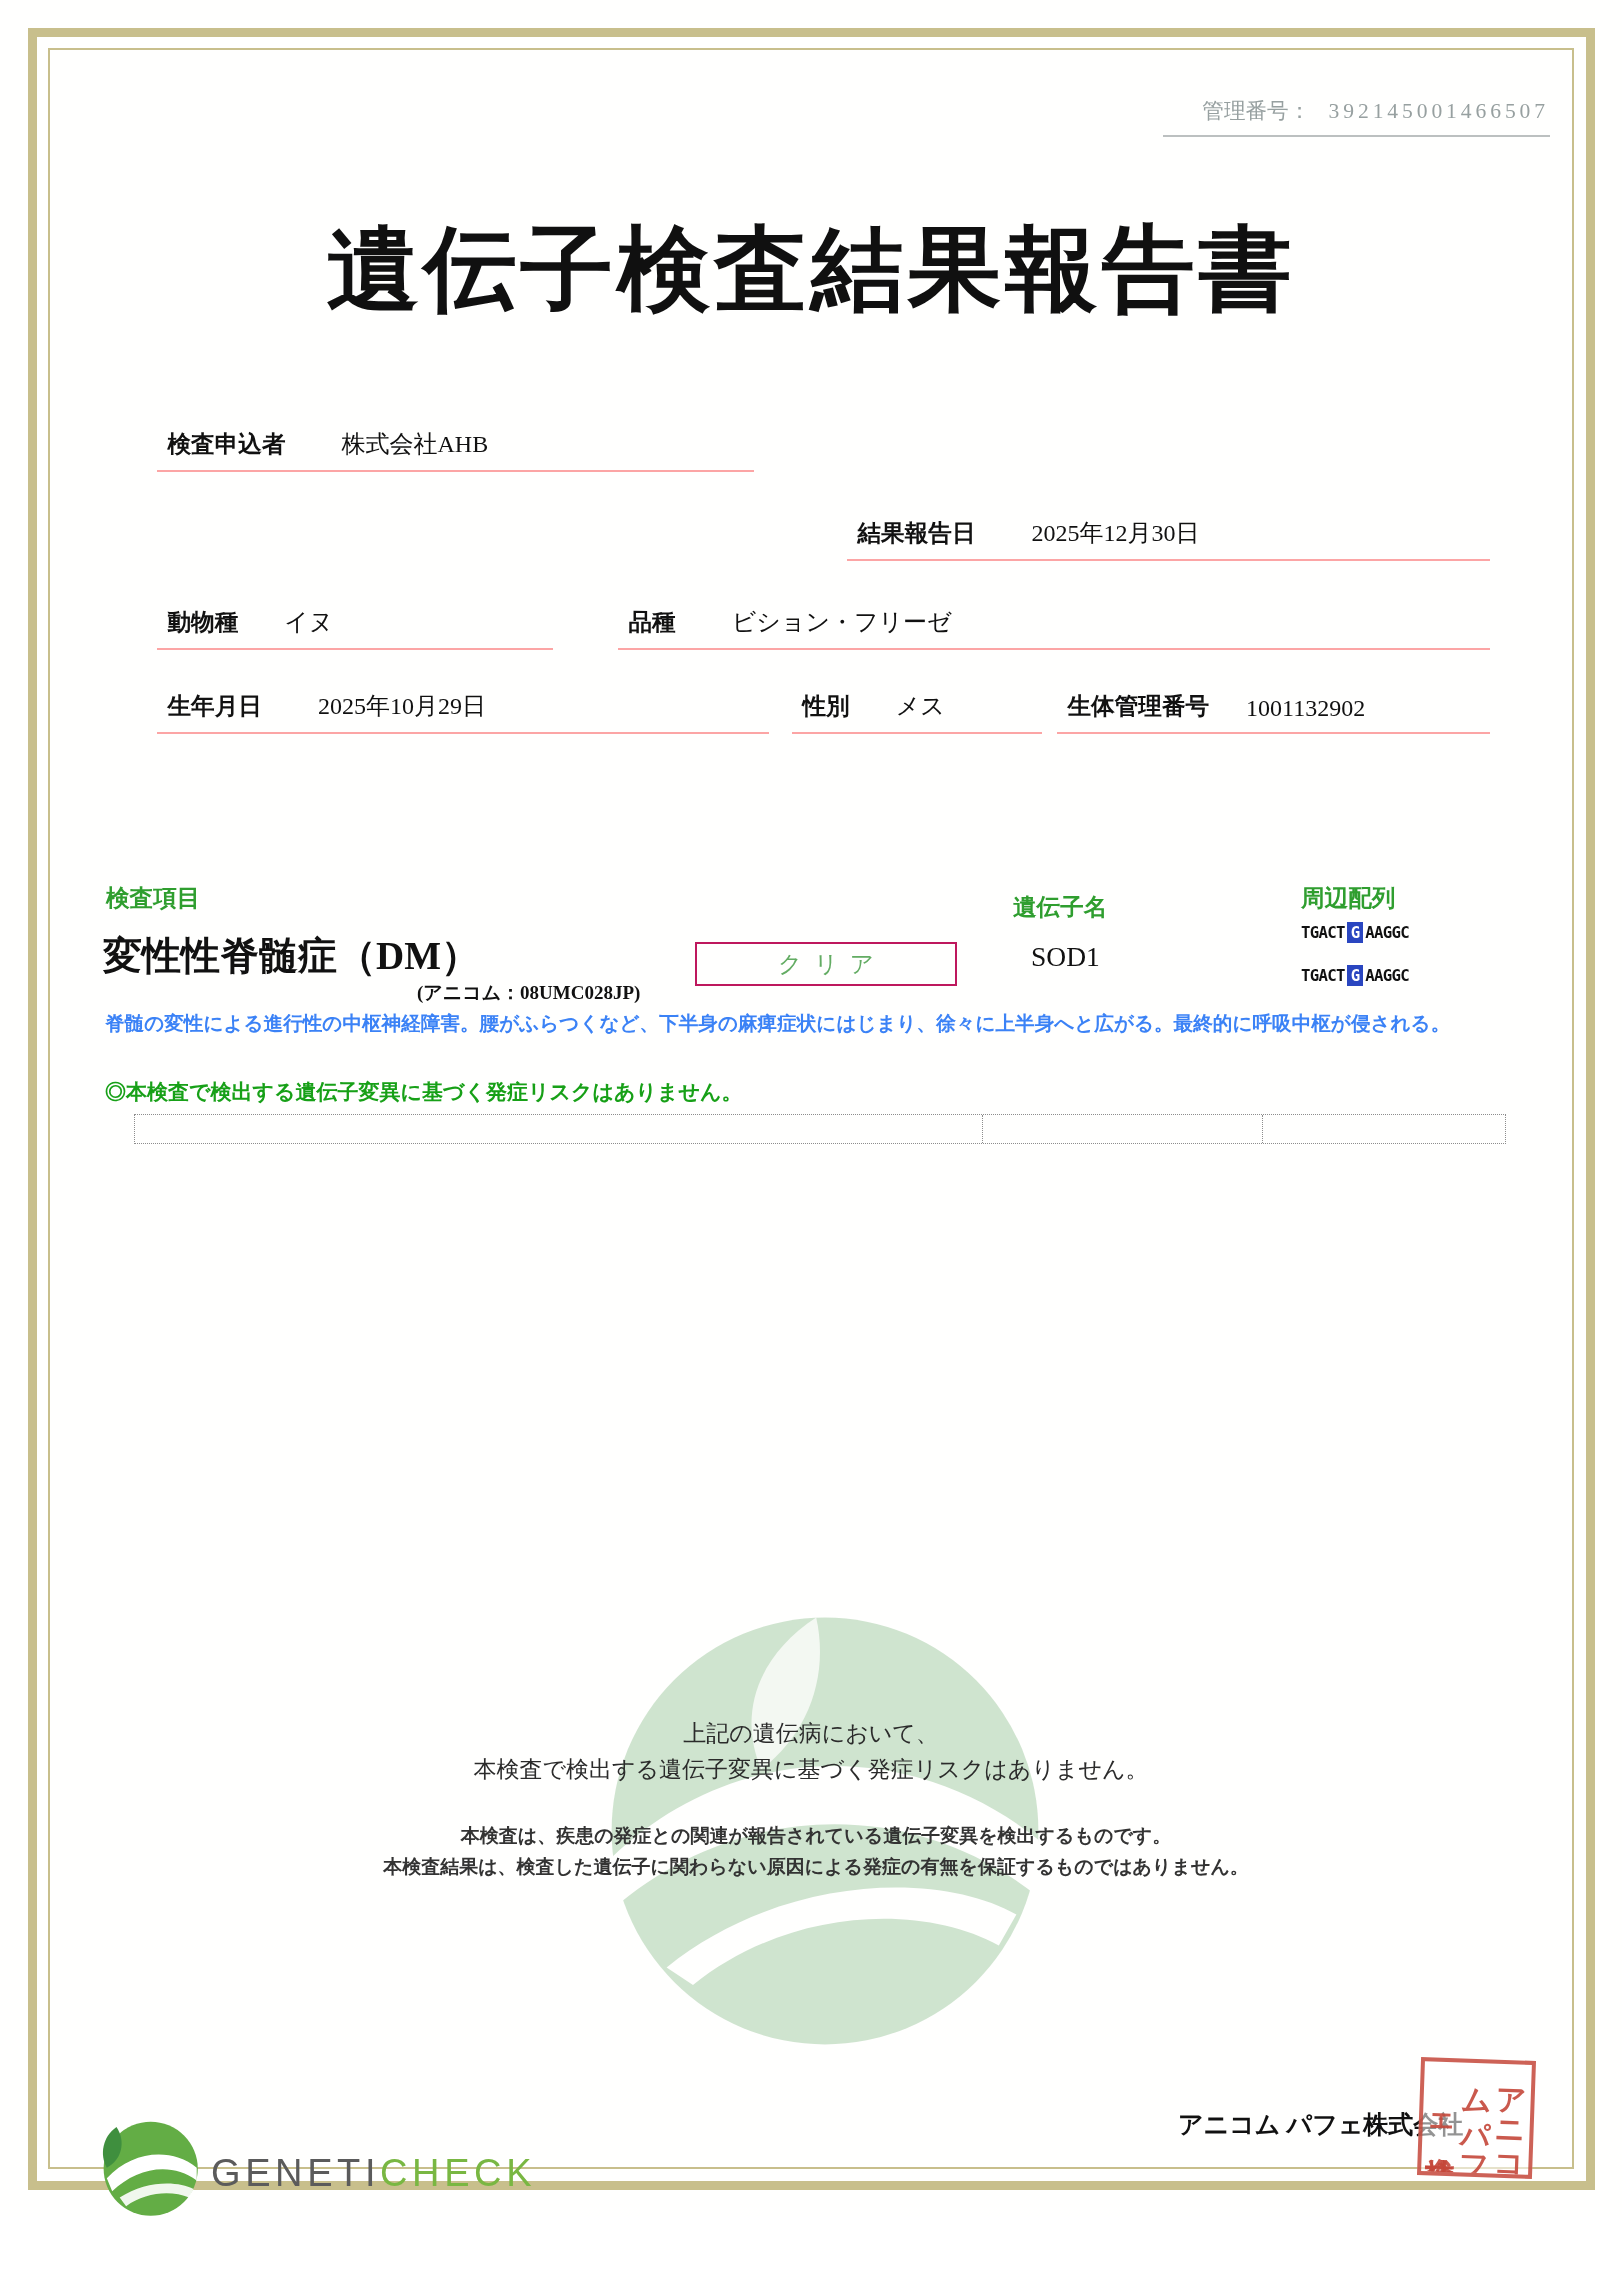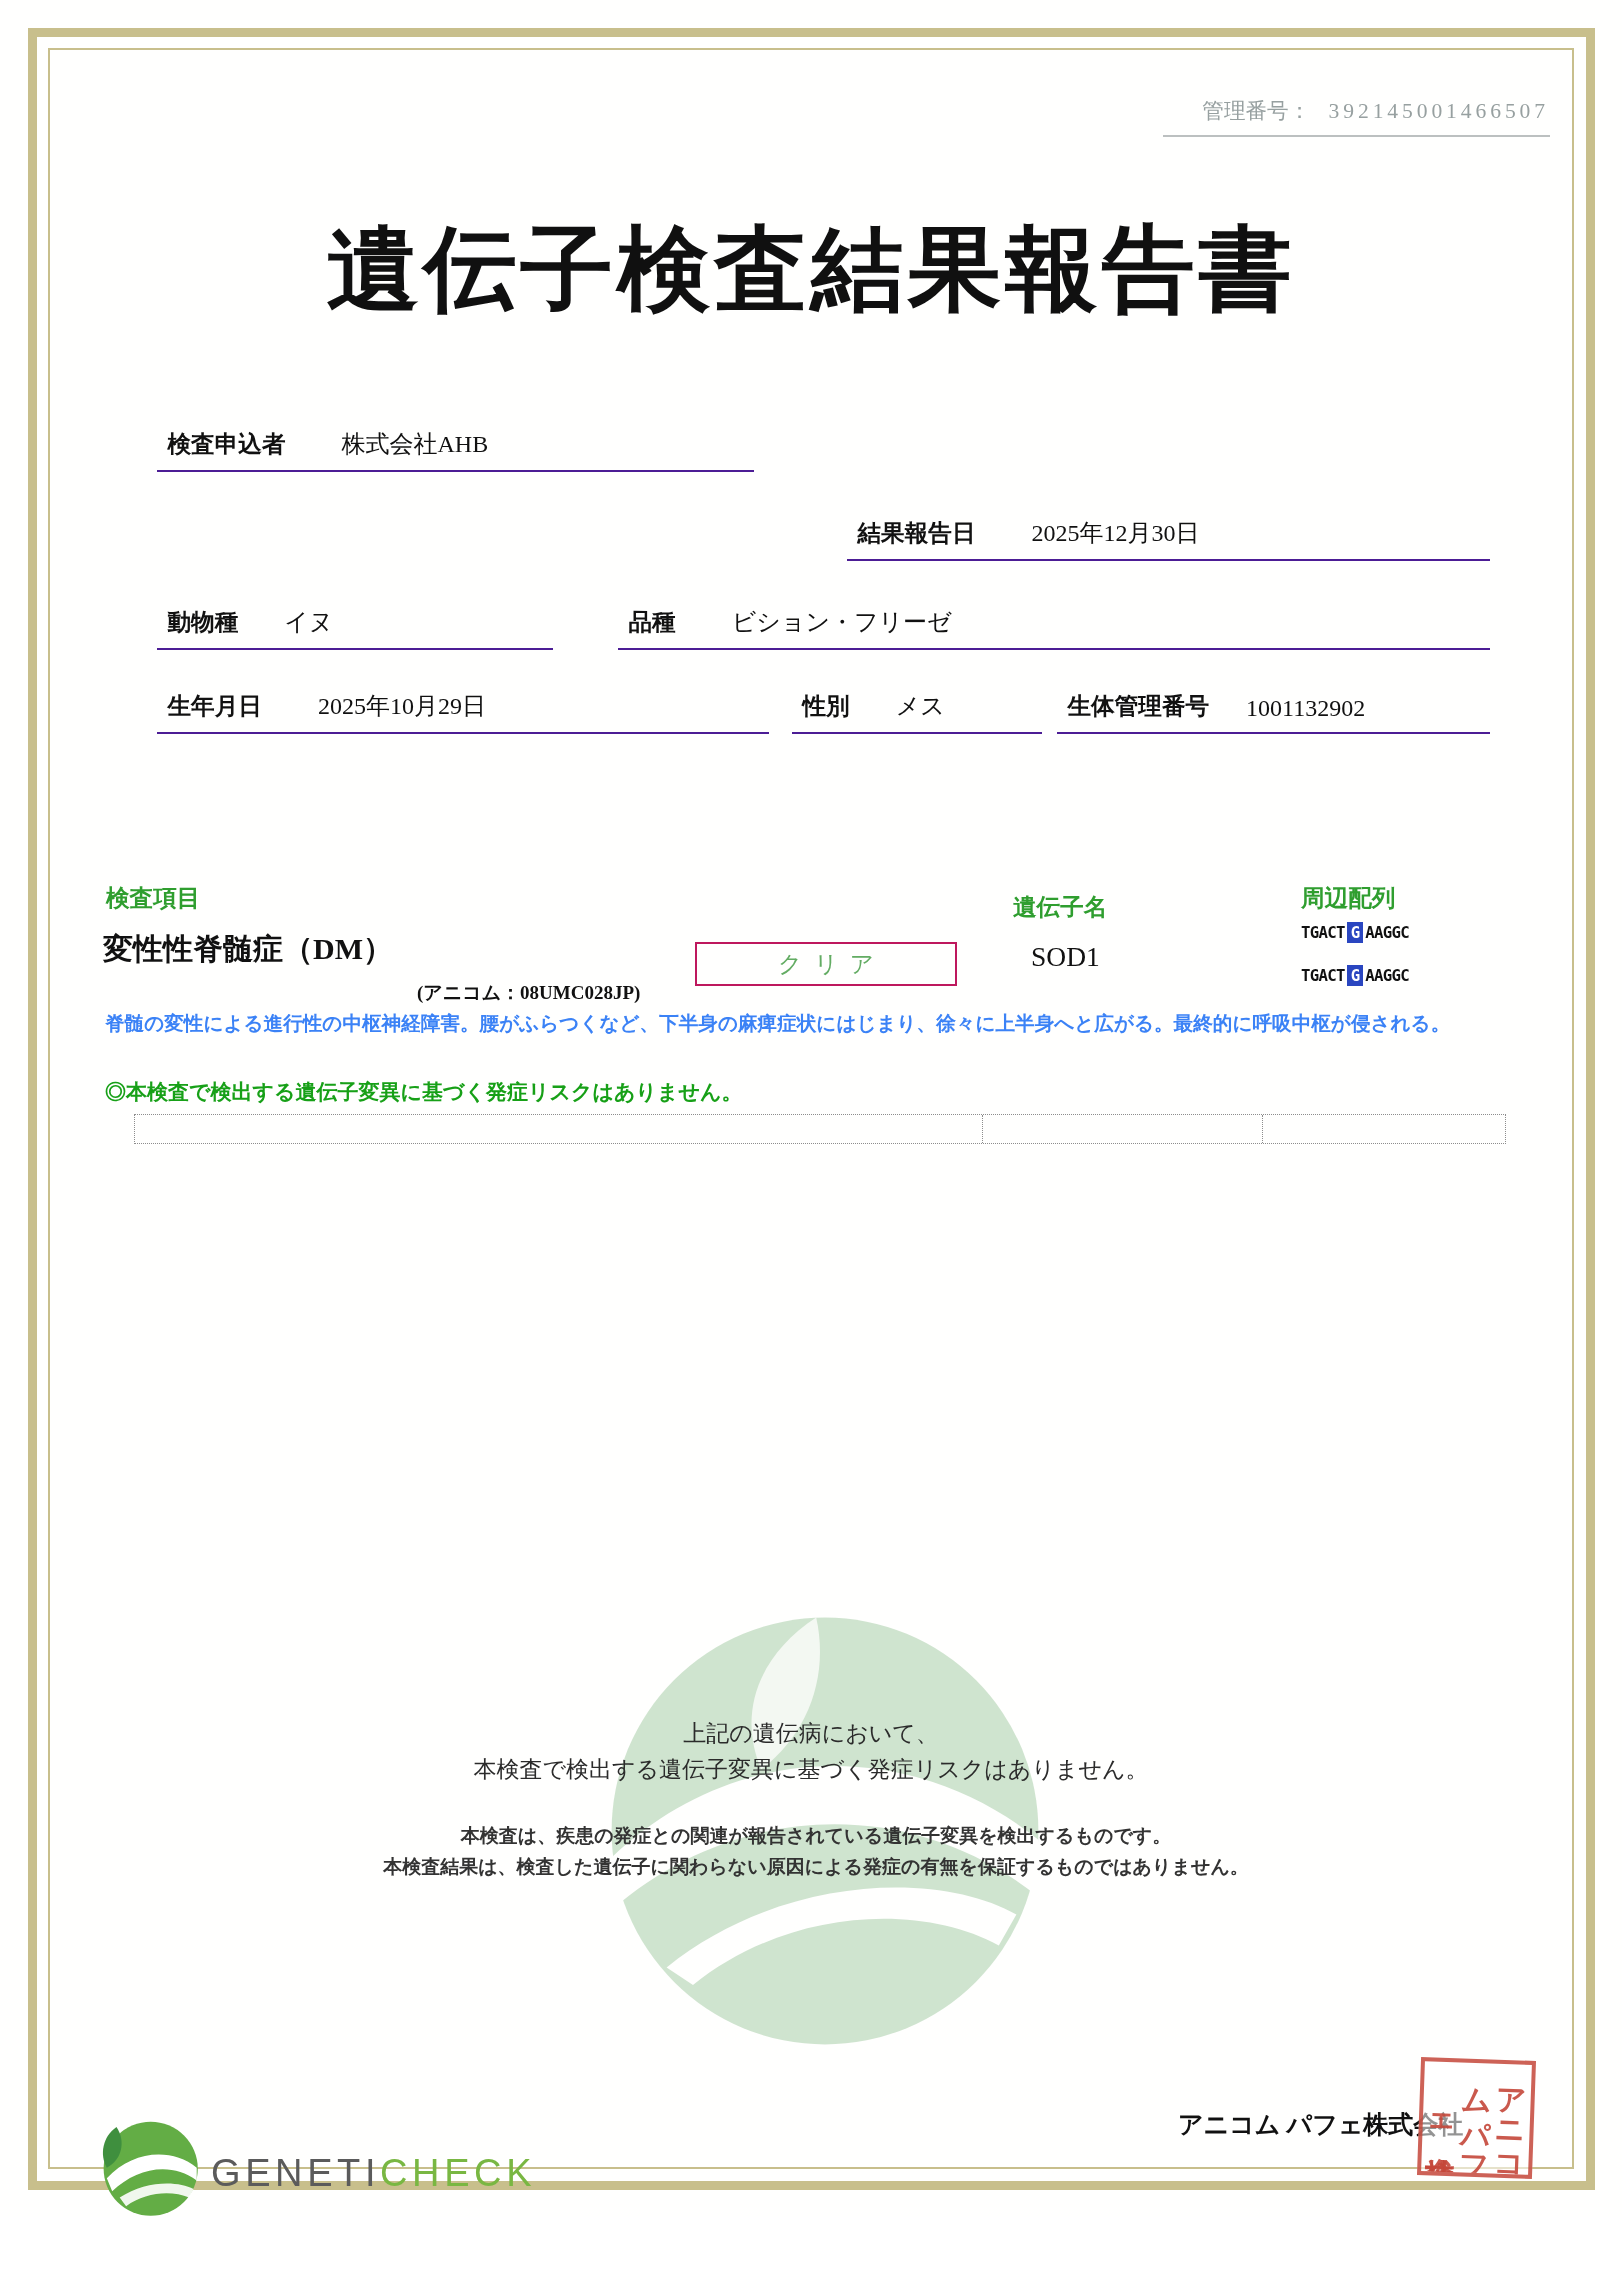--- a/index.html
+++ b/index.html
@@ -36,21 +36,21 @@
   
   .title {
     position: absolute; top: 207px; left: 0; width: 100%;
     text-align: center; font-size: 93px; font-weight: 700;
     letter-spacing: 3.9px; color: #101010;
   }
 
   
   .fgroup {
     position: absolute; display: flex; align-items: flex-end;
-    border-bottom: 2px solid #4c1d95;
+    border-bottom: 2px solid #fca5a5;
     padding: 0 0 10.5px 10.5px; box-sizing: border-box; height: 56px;
     white-space: nowrap;
   }
   .flabel { font-weight: 700; font-size: 23.6px; color: #111; }
   .fvalue { font-size: 24px; color: #111; margin-left: 56px; }
 
   .g-applicant  { left: 157px;  top: 416px;  width: 597px;  }
   .g-applydate  { left: 157px;  top: 505px;  width: 612px;  }
   .g-reportdate { left: 847px; top: 505px;  width: 643px;  }
   .g-species    { left: 157px;  top: 594px;  width: 396px;  }
@@ -62,21 +62,21 @@
   .g-bioid .fvalue { margin-left: 37px; }
 
   
   .sec-header { position: absolute; font-size: 23.6px; font-weight: 700; color: #2f9e2f; }
   .h-item { left: 106px;  top: 882px; }
   .h-gene { left: 1013px; top: 891px; }
   .h-seq  { left: 1301px; top: 882px; }
 
   .disease {
     position: absolute; left: 103px; top: 929px;
-    font-size: 30px; font-weight: 700; color: #111;
+    font-size: 39px; font-weight: 700; color: #111;
   }
   .patent {
     position: absolute; left: 417px; top: 980px;
     font-size: 19px; font-weight: 700; color: #111;
   }
   .result-box {
     position: absolute; left: 695px; top: 942px; width: 262px; height: 44px;
     border: 2px solid #be185d; box-sizing: border-box;
     display: flex; align-items: center; justify-content: center;
     color: #63ac63; font-size: 23.6px; letter-spacing: 11.8px; font-weight: 400;

